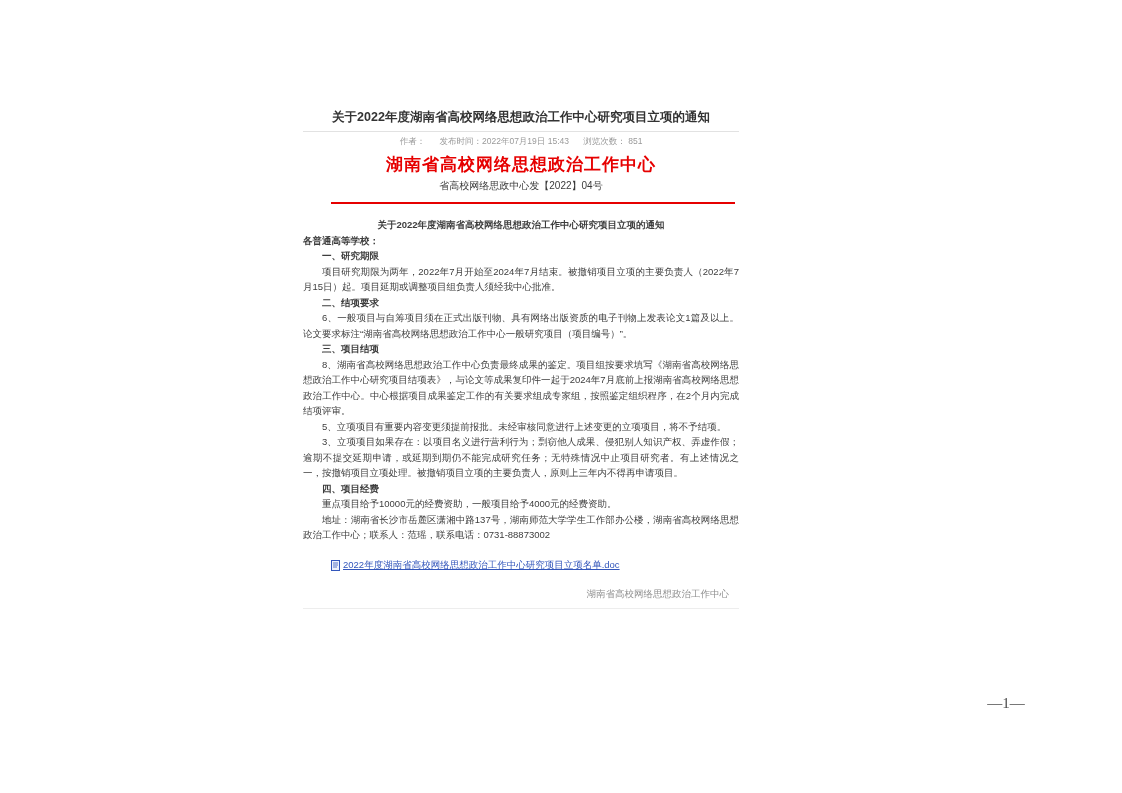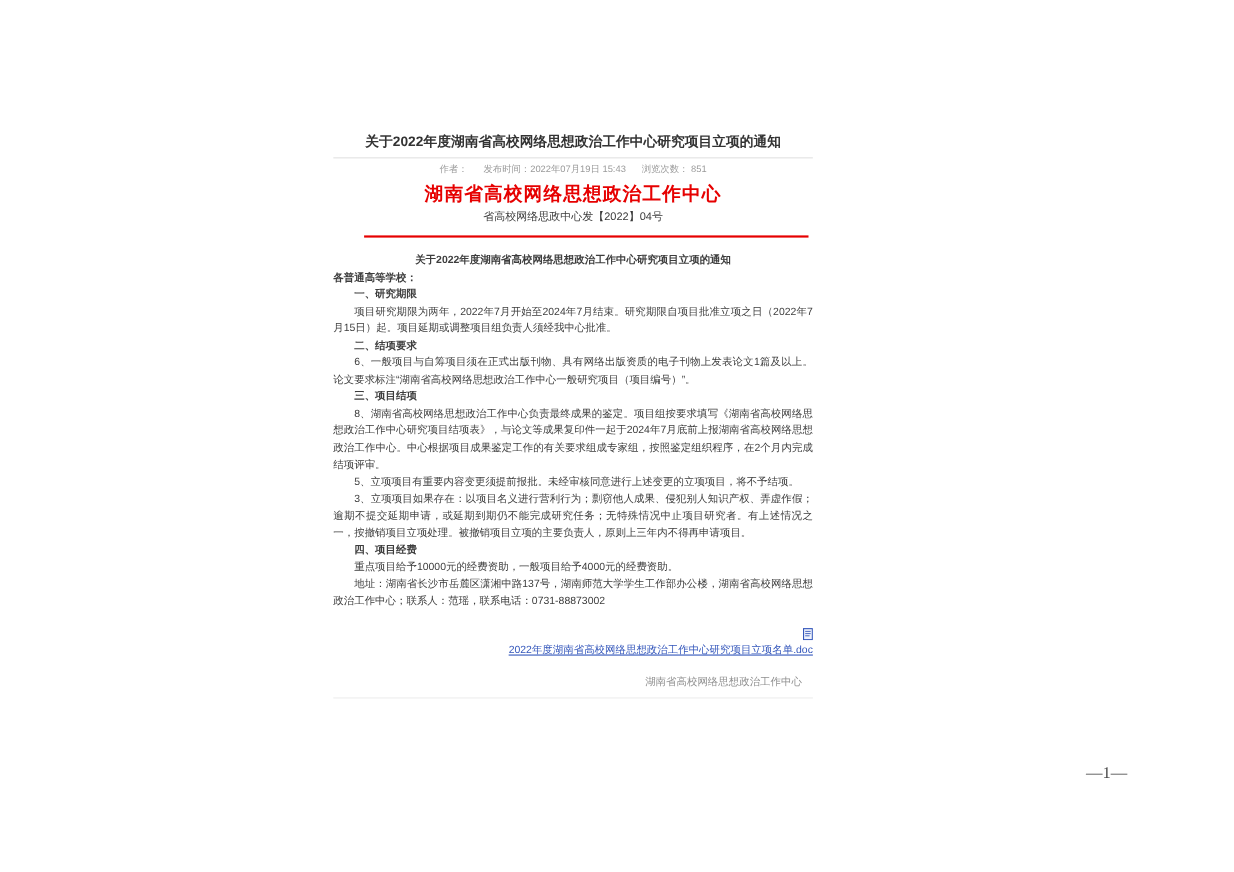--- a/index.html
+++ b/index.html
@@ -1,32 +1,32 @@
 <!DOCTYPE html>
 <html><head>
 <meta charset="utf-8">
 <style>
   html,body{margin:0;padding:0;background:#ffffff;}
   .stage{position:relative;width:1122px;height:793px;background:#ffffff;overflow:hidden;
          font-family:"Liberation Sans","DejaVu Sans",sans-serif;}
-  .content{position:absolute;left:303px;top:121px;width:436px;}
+  .content{position:absolute;left:303px;top:109px;width:436px;}
   .page-title{font-size:12.5px;font-weight:bold;color:#333333;text-align:center;line-height:16px;margin:0;}
   .title-divider{border:none;border-top:1px solid #e2e2e2;margin:6px 0 0 0;}
   .meta{margin-top:4px;text-align:center;font-size:8.5px;color:#9a9a9a;line-height:11px;}
   .meta span{margin:0 6px;}
   .org-title{margin-top:8px;font-size:17px;font-weight:bold;color:#e60000;text-align:center;letter-spacing:1px;line-height:20px;}
   .doc-number{margin-top:5px;font-size:10px;color:#3a3a3a;text-align:center;line-height:12px;}
   .red-rule{margin:10px 0 0 28px;width:404px;height:2px;background:#e60000;}
   .doc-body{margin-top:13px;font-size:9.5px;color:#3d3d3d;line-height:15.5px;}
   .doc-body p{margin:0;}
   .b-title{text-align:center;font-weight:bold;}
   .b-salutation{font-weight:bold;}
   .b-head{font-weight:bold;text-indent:2em;}
   .b-para{text-indent:2em;text-align:justify;}
-  .attachment{margin:16px 0 0 28px;display:flex;align-items:flex-end;gap:3px;flex-direction:column;}
+  .attachment{margin:16px 0 0 28px;display:flex;align-items:center;gap:3px;}
   .attachment a{font-size:9.5px;color:#3356bb;text-decoration:underline;}
   .doc-icon{width:9px;height:11px;display:inline-block;flex:0 0 auto;}
   .doc-footer{margin-top:16px;text-align:right;font-size:9.5px;color:#8f8f8f;padding-right:10px;}
   .footer-divider{border:none;border-top:1px solid #ededed;margin:7px 0 0 0;}
   .page-number{position:absolute;left:976px;top:695px;width:60px;text-align:center;
                font-family:"Liberation Serif","DejaVu Serif",serif;font-size:15px;color:#4a4a4a;}
 </style>
 </head>
 <body>
 
@@ -43,21 +43,21 @@
     </div>
 
     <div class="org-title">湖南省高校网络思想政治工作中心</div>
     <div class="doc-number">省高校网络思政中心发【2022】04号</div>
     <div class="red-rule"></div>
 
     <div class="doc-body">
       <p class="b-title">关于2022年度湖南省高校网络思想政治工作中心研究项目立项的通知</p>
       <p class="b-salutation">各普通高等学校：</p>
       <p class="b-head">一、研究期限</p>
-      <p class="b-para">项目研究期限为两年，2022年7月开始至2024年7月结束。研究期限自项目批准立项之日（2022年7月15日）起。项目延期或调整项目组负责人须经我中心批准。</p>
+      <p class="b-para">项目研究期限为两年，2022年7月开始至2024年7月结束。被撤销项目立项的主要负责人（2022年7月15日）起。项目延期或调整项目组负责人须经我中心批准。</p>
       <p class="b-head">二、结项要求</p>
       <p class="b-para">6、一般项目与自筹项目须在正式出版刊物、具有网络出版资质的电子刊物上发表论文1篇及以上。论文要求标注“湖南省高校网络思想政治工作中心一般研究项目（项目编号）”。</p>
       <p class="b-head">三、项目结项</p>
       <p class="b-para">8、湖南省高校网络思想政治工作中心负责最终成果的鉴定。项目组按要求填写《湖南省高校网络思想政治工作中心研究项目结项表》，与论文等成果复印件一起于2024年7月底前上报湖南省高校网络思想政治工作中心。中心根据项目成果鉴定工作的有关要求组成专家组，按照鉴定组织程序，在2个月内完成结项评审。</p>
       <p class="b-para">5、立项项目有重要内容变更须提前报批。未经审核同意进行上述变更的立项项目，将不予结项。</p>
       <p class="b-para">3、立项项目如果存在：以项目名义进行营利行为；剽窃他人成果、侵犯别人知识产权、弄虚作假；逾期不提交延期申请，或延期到期仍不能完成研究任务；无特殊情况中止项目研究者。有上述情况之一，按撤销项目立项处理。被撤销项目立项的主要负责人，原则上三年内不得再申请项目。</p>
       <p class="b-head">四、项目经费</p>
       <p class="b-para">重点项目给予10000元的经费资助，一般项目给予4000元的经费资助。</p>
       <p class="b-para">地址：湖南省长沙市岳麓区潇湘中路137号，湖南师范大学学生工作部办公楼，湖南省高校网络思想政治工作中心；联系人：范瑶，联系电话：0731-88873002</p>
     </div>

